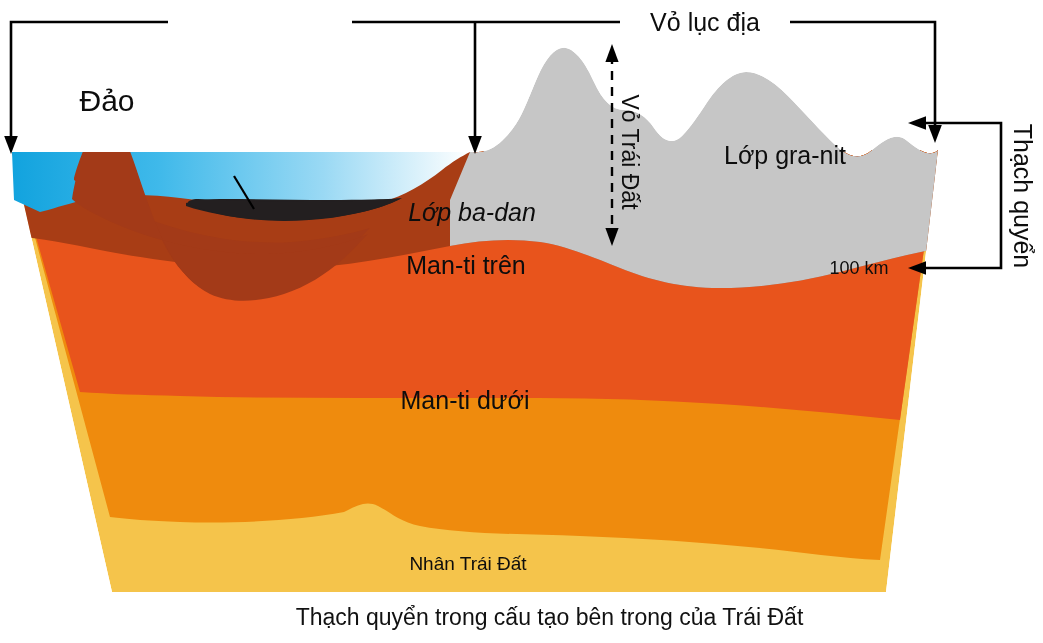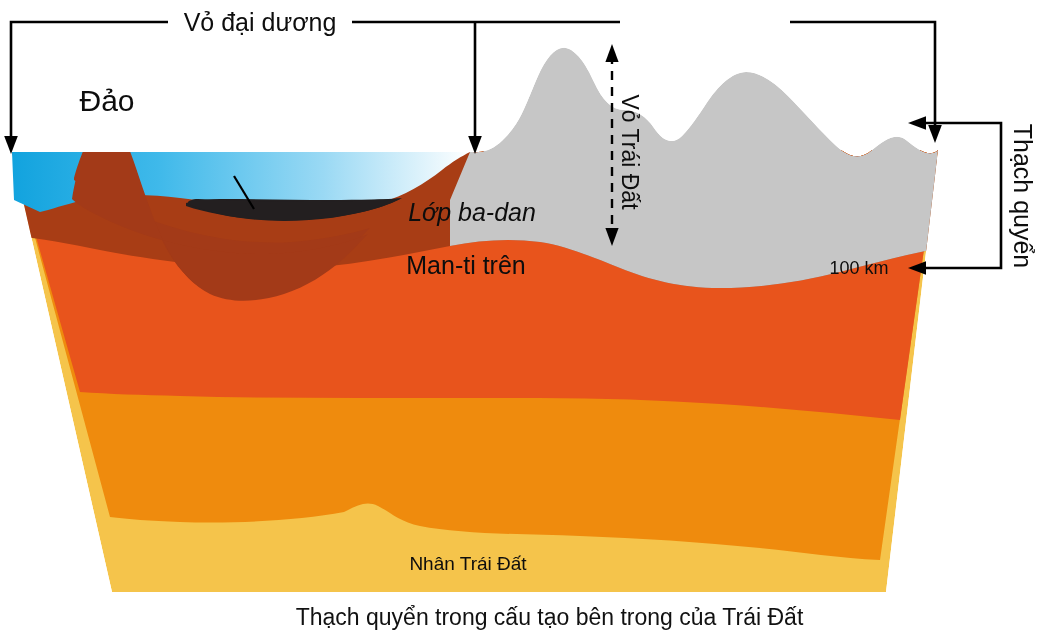--- a/index.html
+++ b/index.html
@@ -245,35 +245,37 @@
       <line x1="612" y1="55" x2="612" y2="235" stroke="#000000" stroke-width="2.4" stroke-dasharray="9 7"></line>
       <path d="M 612,44 L 605.4,62 L 618.6,62 Z" fill="#000000"></path>
       <path d="M 612,246 L 605.4,228 L 618.6,228 Z" fill="#000000"></path>
     </g>
 
     <g>
       <line x1="234" y1="176" x2="254" y2="209" stroke="#000000" stroke-width="2.2"></line>
     </g>
   </svg>
 
-  <div class="dlabel c" style="left:260px; top:22px; font-size:25px;">Vỏ đại dương</div>
-
+
+  <div class="dlabel c" style="left:705px; top:22px; font-size:25px;">Vỏ lục địa</div>
 
   <div class="dlabel rot-cw" style="left:1022px; top:196px; font-size:25px;">Thạch quyển</div>
 
   <div class="dlabel c" style="left:107px; top:101px; font-size:30px;">Đảo</div>
 
 
   <div class="dlabel rot-cw" style="left:629px; top:152px; font-size:23px;">Vỏ Trái Đất</div>
 
+  <div class="dlabel c" style="left:785px; top:155px; font-size:25px;">Lớp gra-nit</div>
 
   <div class="dlabel c" style="left:472px; top:212px; font-size:25px;font-style:italic;">Lớp ba-dan</div>
 
   <div class="dlabel c" style="left:466px; top:265px; font-size:25px;">Man-ti trên</div>
 
   <div class="dlabel c" style="left:859px; top:268px; font-size:18px;">100 km</div>
 
+  <div class="dlabel c" style="left:465px; top:400px; font-size:25px;">Man-ti dưới</div>
 
   <div class="dlabel c" style="left:468px; top:563px; font-size:19px;">Nhân Trái Đất</div>
 
   <div id="caption">Thạch quyển trong cấu tạo bên trong của Trái Đất</div>
 
 </div>
 
 </body></html>

